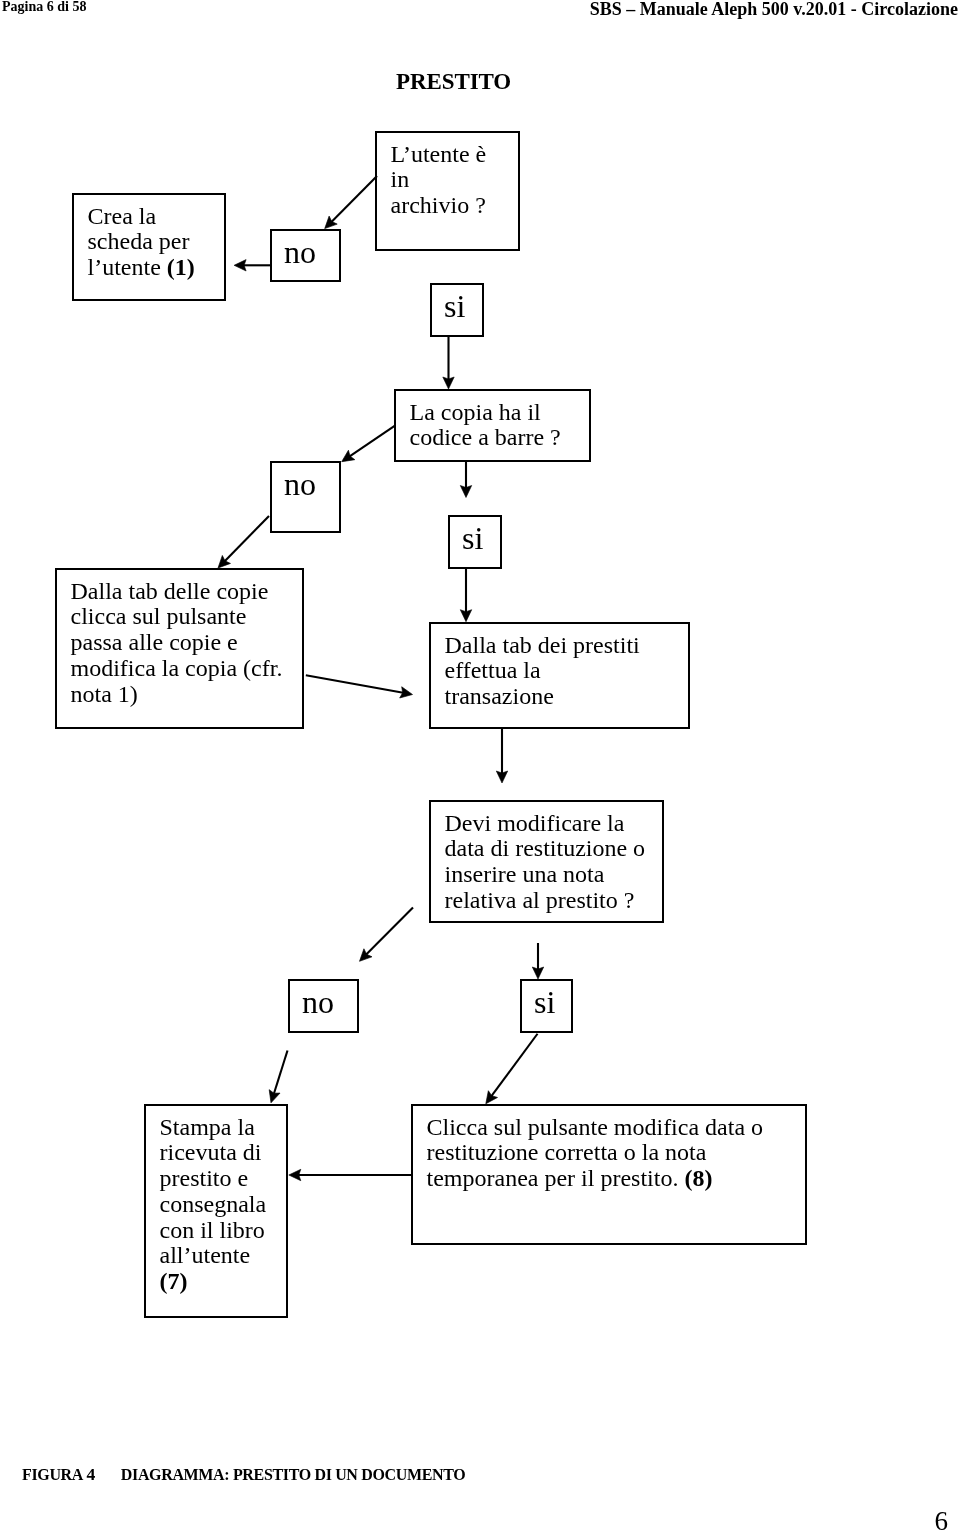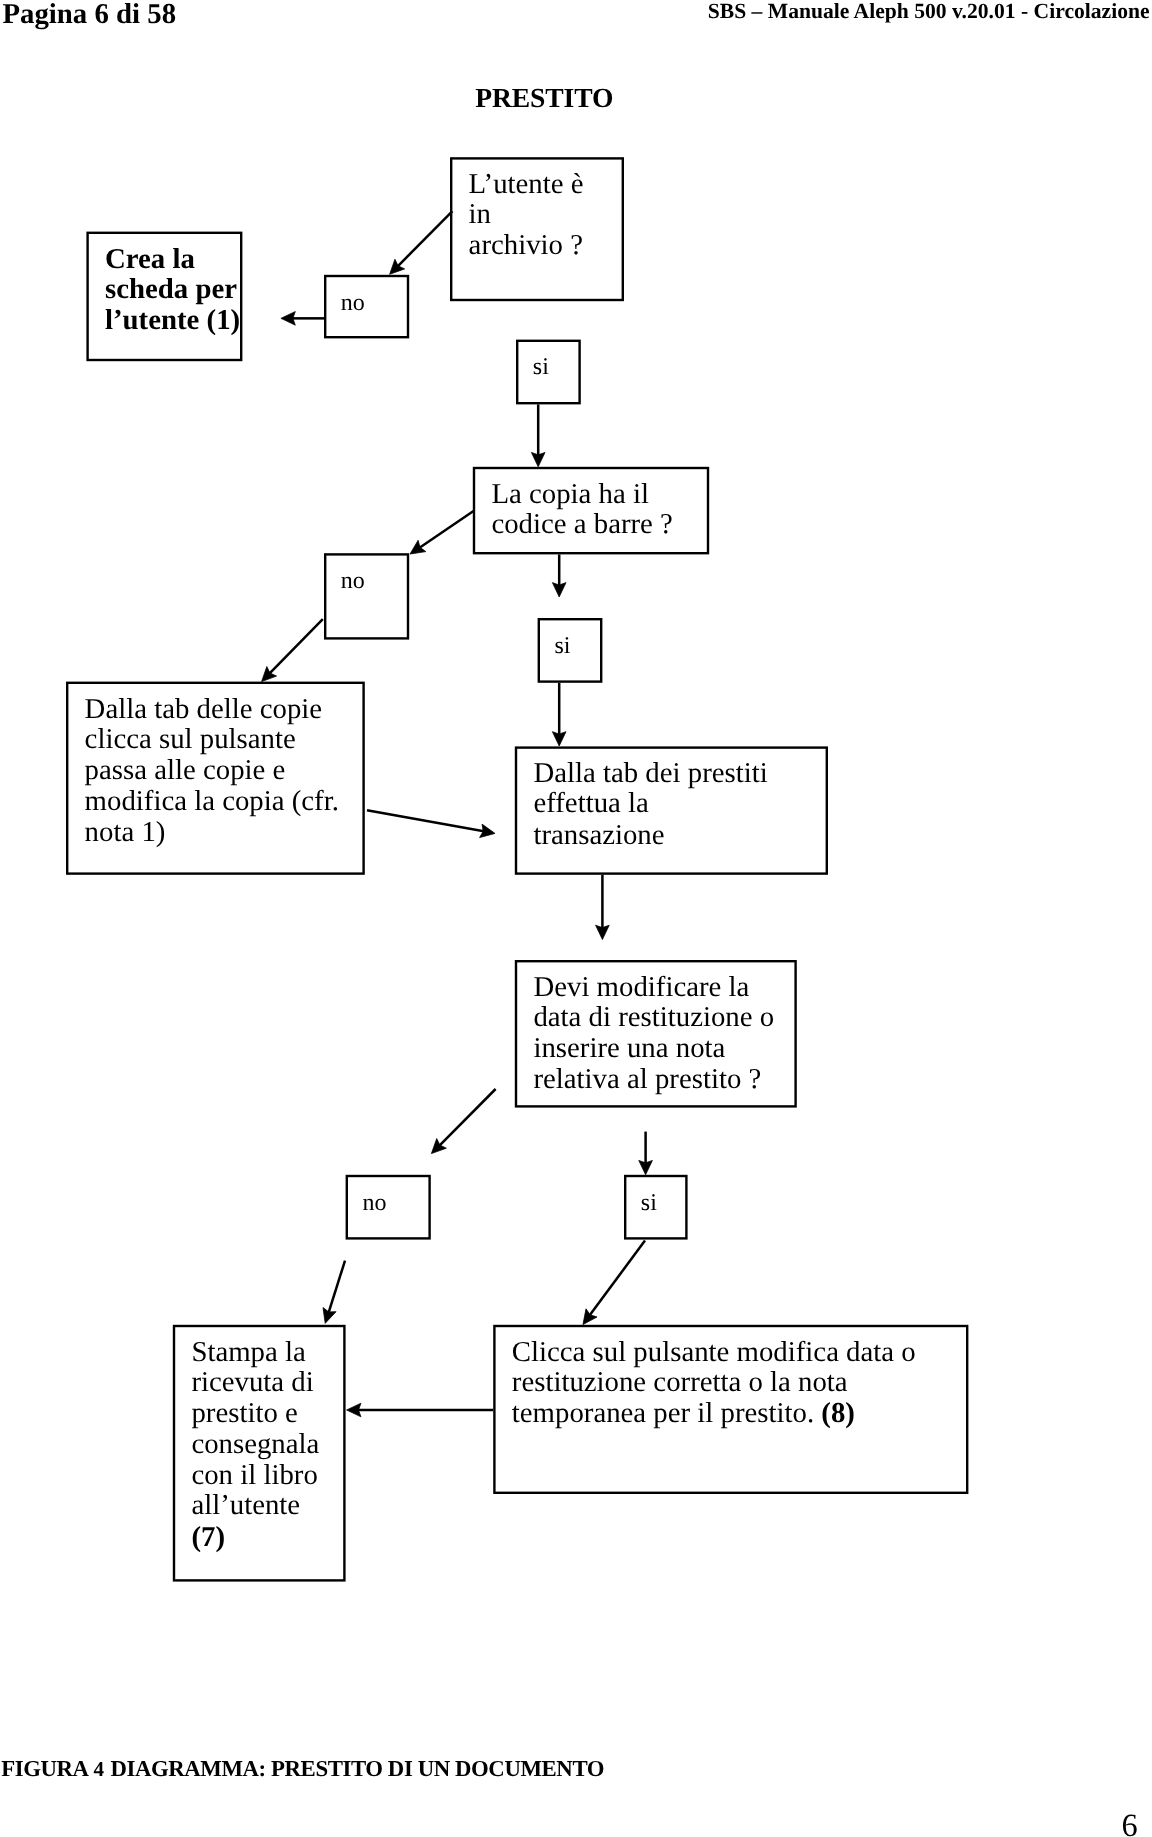--- a/index.html
+++ b/index.html
@@ -1,32 +1,32 @@
 <!DOCTYPE html>
 <html><head>
 <meta charset="utf-8">
 <style>
   html,body{margin:0;padding:0;background:#fff;overflow:hidden;}
   body{width:960px;height:1531px;position:relative;overflow:hidden;
        font-family:"Liberation Serif",serif;color:#000;
        -webkit-font-smoothing:antialiased;}
   .page{position:absolute;inset:0;transform:translateZ(0);}
   .hdr{position:absolute;font-weight:bold;font-family:"Liberation Serif",serif;}
-  #hdr-left{left:2px;top:-1px;font-size:24px;}
+  #hdr-left{left:2px;top:-1px;font-size:14px;}
   #hdr-right{right:2px;top:-1px;font-size:18px;}
   #title{position:absolute;left:396px;top:69px;font-size:23px;font-weight:bold;letter-spacing:-0.1px;}
   .box{position:absolute;border:2px solid #000;box-sizing:border-box;}
   .box .tx{position:absolute;left:13.5px;top:8.5px;font-size:24px;line-height:25.8px;white-space:nowrap;}
   .ln{white-space:pre;}
   .lbl{position:absolute;border:2px solid #000;box-sizing:border-box;}
-  .lbl span{position:absolute;left:12px;top:8.5px;font-size:20px;line-height:25.8px;text-align:right;}
+  .lbl span{position:absolute;left:12px;top:8.5px;font-size:32px;line-height:25.8px;text-align:right;}
   svg.arrows{position:absolute;left:0;top:0;width:960px;height:1531px;overflow:hidden;}
   svg.arrows .ah{stroke-width:0.6;}
   #figcap{position:absolute;left:1px;top:1464px;font-weight:bold;white-space:nowrap;}
-  #figcap .fc-a{font-size:19px;letter-spacing:-0.35px;}
+  #figcap .fc-a{font-size:16px;letter-spacing:-0.35px;padding-left:21px;}
   #figcap .fc-n{font-size:17.6px;margin:0 0.8px;}
   #pageno{position:absolute;right:12px;bottom:-2px;font-size:27px;line-height:23px;height:23px;}
 </style>
 </head>
 <body>
 
 <div class="page">
 
   <div class="hdr" id="hdr-left">Pagina 6 di 58</div>
   <div class="hdr" id="hdr-right">SBS – Manuale Aleph 500 v.20.01 - Circolazione</div>
@@ -88,21 +88,21 @@
         <polygon class="ah" transform="translate(485.8,1103.75) rotate(126.45)" points="0,0 -12,-5.7 -10,0 -12,5.7"></polygon>
       </g>
       <g>
         <line x1="411" y1="1175" x2="298.3" y2="1175.0"></line>
         <polygon class="ah" transform="translate(288.8,1175) rotate(180.00)" points="0,0 -12,-5.7 -10,0 -12,5.7"></polygon>
       </g>
     </g>
   </svg>
 
   <div id="nodes">
-    <div class="box" style="left: 72px; top: 193px; width: 130px; height: 108px; font-weight: bold;">
+    <div class="box" style="left: 72px; top: 193px; width: 154px; height: 108px;">
       <div class="tx">
         <div class="ln">Crea la</div>
         <div class="ln">scheda per</div>
         <div class="ln"><span>l’utente </span><b>(1)</b></div>
       </div>
     </div>
     <div class="lbl" style="left: 270px; top: 229px; width: 71px; height: 53px;">
       <span>no</span>
     </div>
     <div class="box" style="left: 375px; top: 131px; width: 145px; height: 120px;">

